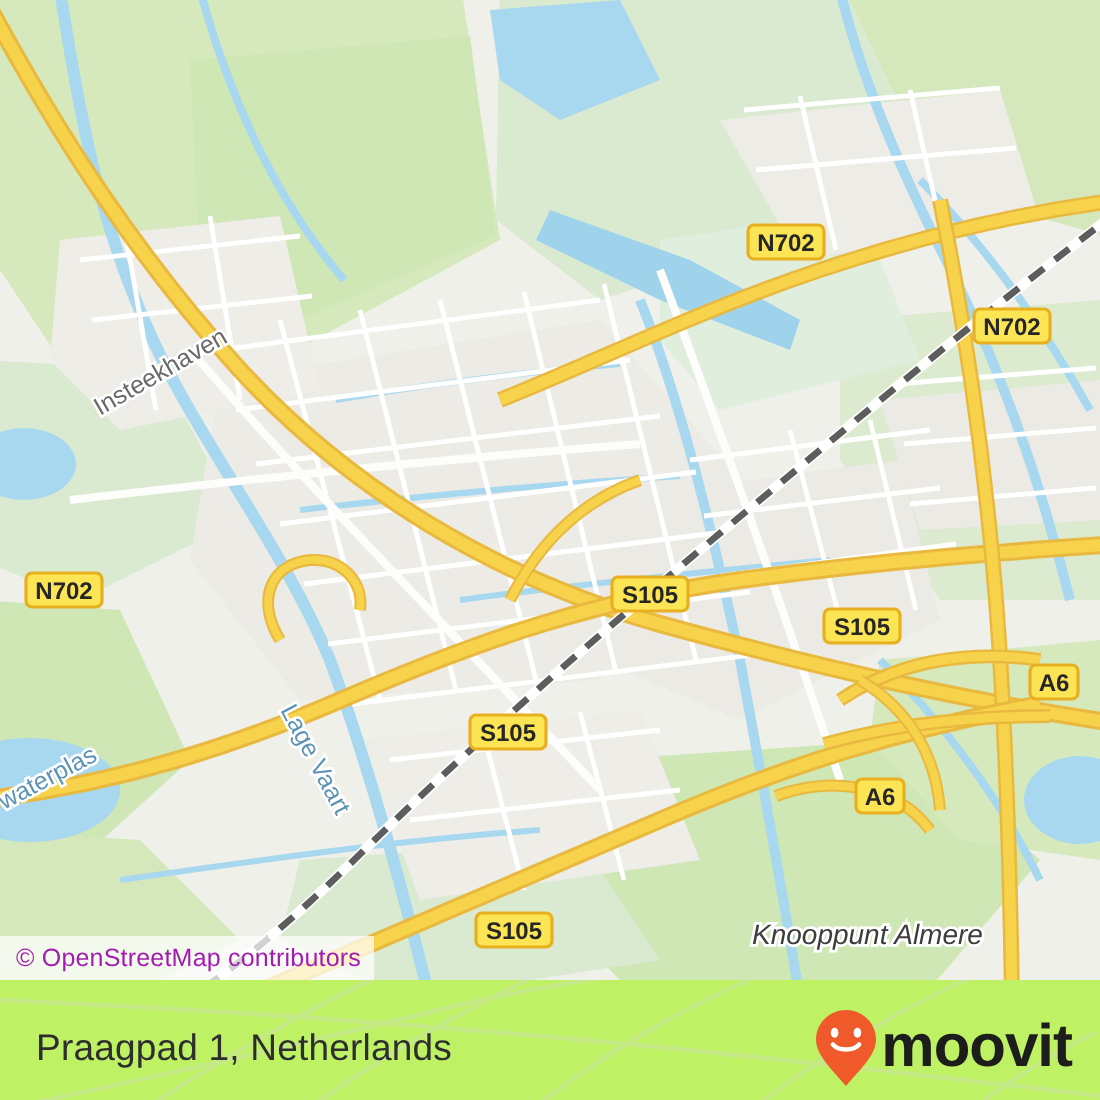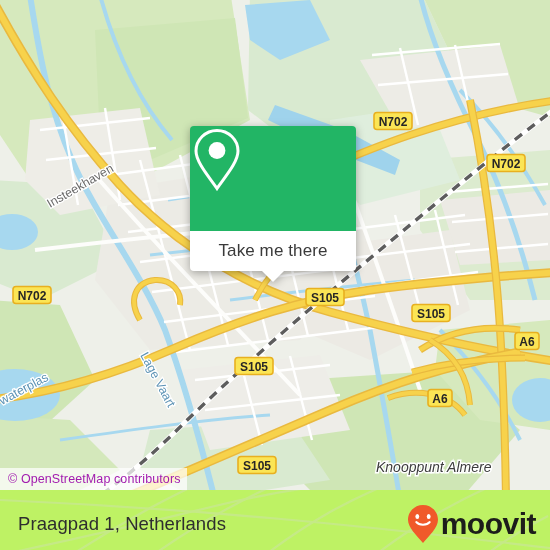--- a/index.html
+++ b/index.html
@@ -232,32 +232,20 @@
             <g>
               <rect x="428" y="389.5" width="24" height="17" rx="3" fill="#fbe555" stroke="#e8b020" stroke-width="1.6"></rect>
               <text x="440" y="402.6" text-anchor="middle" font-family="'Liberation Sans',sans-serif" font-size="12" font-weight="bold" fill="#262626">A6</text>
             </g>
           </g>
       </g>
     </svg>
 
     <div id="attrib">© OpenStreetMap contributors</div>
 
-    <div id="card">
-      <div id="card-top" style="background: rgb(34, 181, 101);">
-        <svg width="54" height="68" viewBox="0 0 54 68">
-          <path d="M27 4.5 C15.4 4.5 6 13.7 6 25 C6 36.5 20 52 27 62.5 C34 52 48 36.5 48 25 C48 13.7 38.6 4.5 27 4.5 Z" fill="none" stroke="#ffffff" stroke-width="3"></path>
-          <circle cx="27" cy="24.5" r="8.4" fill="#ffffff"></circle>
-        </svg>
-      </div>
-      <div id="card-bottom">
-        <span id="card-label">Take me there</span>
-        <span id="card-tip"></span>
-      </div>
-    </div>
   </div>
 
   <div id="bar">
     <svg id="bar-lines" width="550" height="120" viewBox="0 0 550 120">
       <g fill="none" stroke="#d7d7d7" stroke-width="2.2">
         <path d="M0,95 C80,78 150,62 215,46 C280,30 340,22 400,18"></path>
         <path d="M35,120 C70,95 110,70 150,48 C195,24 235,6 270,-6"></path>
         <path d="M120,120 C150,96 185,72 225,50 C265,28 300,12 335,2"></path>
         <path d="M235,120 C262,96 295,72 330,52 C370,30 405,16 440,6"></path>
         <path d="M345,120 C372,96 405,72 440,52 C478,30 512,16 548,6"></path>

